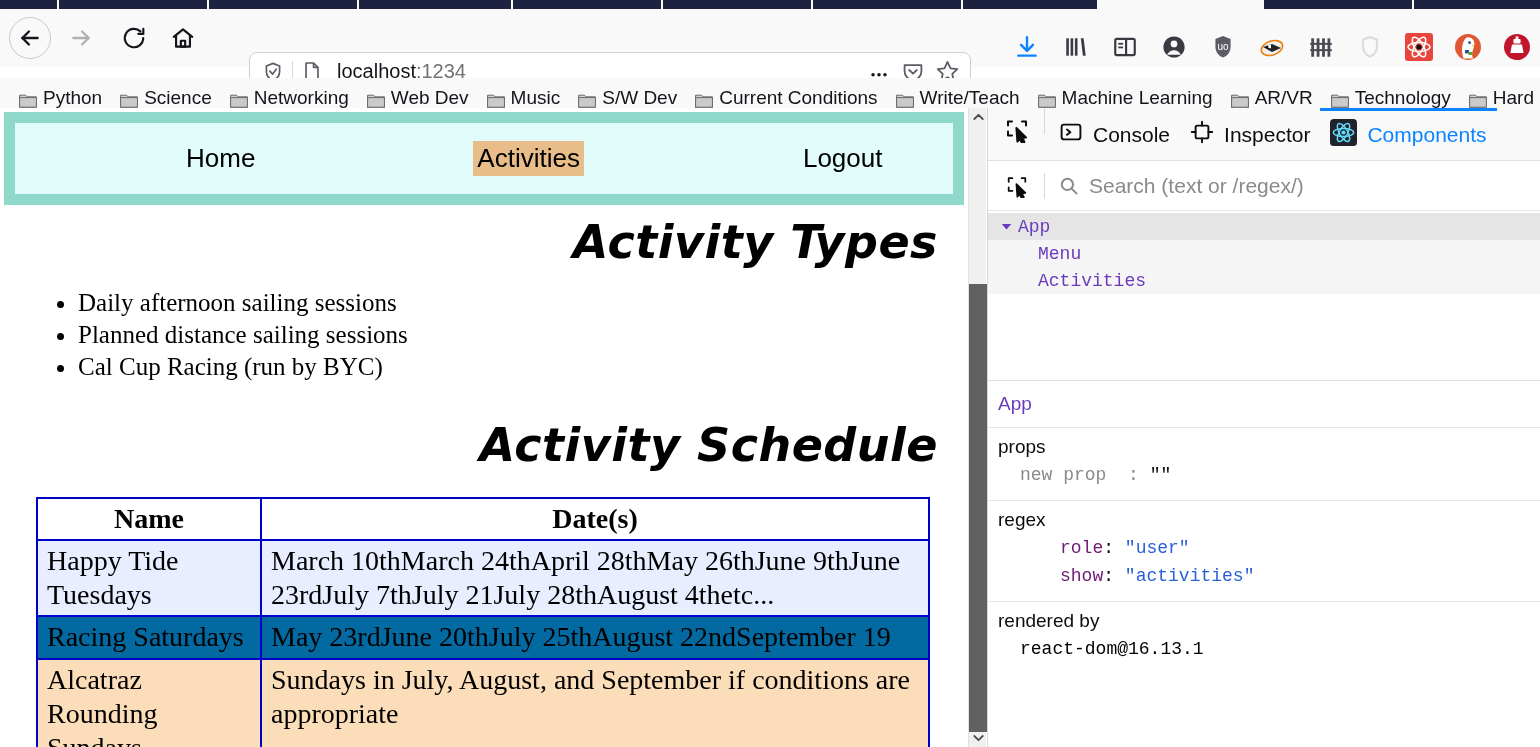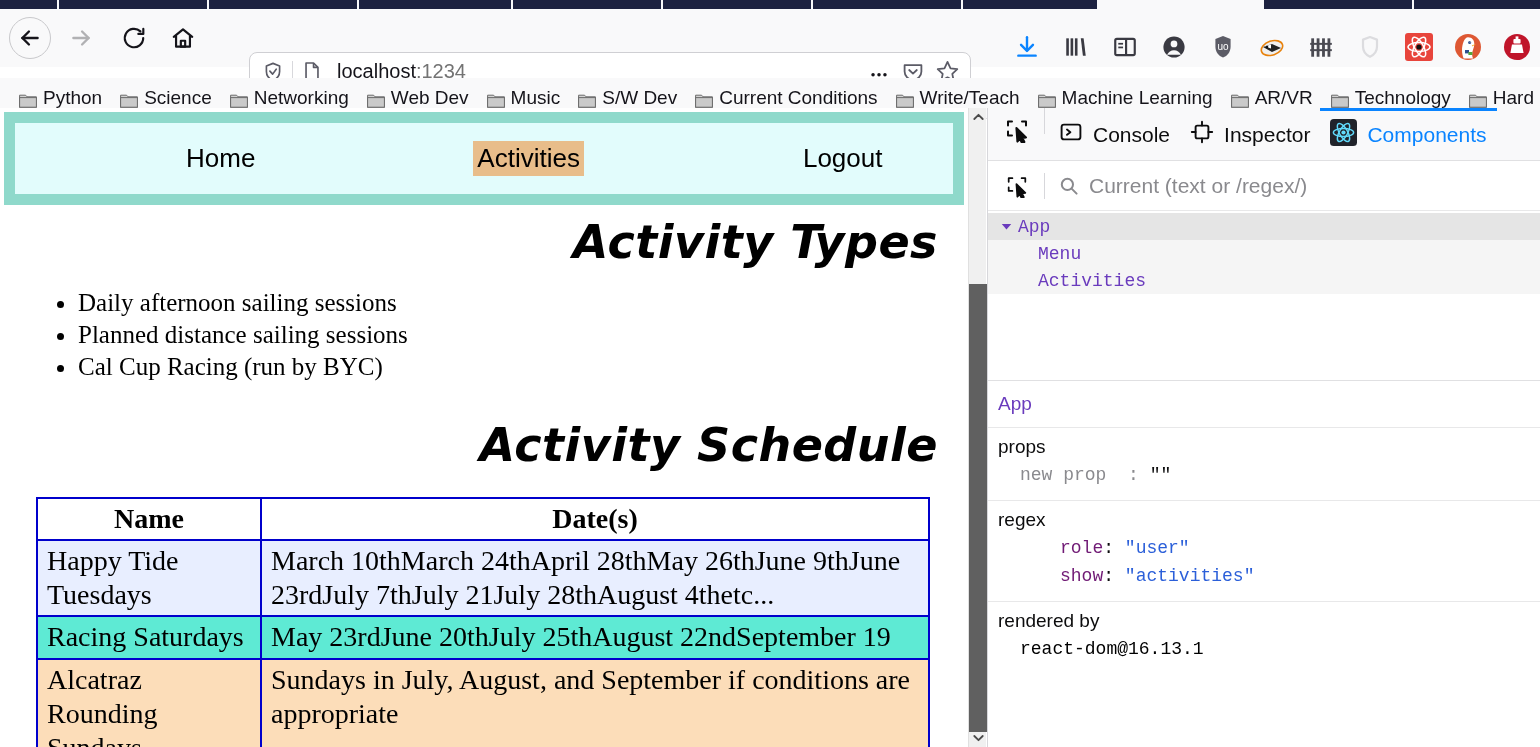--- a/index.html
+++ b/index.html
@@ -144,21 +144,21 @@
     border: 2px solid #0000cc;
     font-size: 28px;
     color: #000;
     padding: 3px 9px;
     vertical-align: top;
     line-height: 1.22;
   }
   table.sched th { text-align: center; font-weight: bold; background:#fff; }
   table.sched col.c1 { width: 224px; }
   table.sched tr.r0 td { background: #e8eeff; }
-  table.sched tr.r1 td { background: #5eead4; margin-left: 24px; }
+  table.sched tr.r1 td { background: #0369a1; margin-left: 24px; }
   table.sched tr.r2 td { background: #fcddb9; }
 
   
   .pg-scroll {
     position: absolute; left: 968px; top: 108px;
     width: 18px; height: 639px;
     background: #f0f0f0;
     border-left: 1px solid #e0e0e0;
   }
   .pg-scroll .arw {
@@ -667,21 +667,21 @@
           <path d="M12.4 11 22 20.4l-3.6.6 2 4-2.4 1.1-2-4.1-2.6 2.6z" fill="#0c0c0d"></path>
         </svg>
       </div>
       <div class="dt-vsep"></div>
       <span style="margin-left:10px;display:flex;">
         <svg width="20" height="20" viewBox="0 0 20 20" fill="none" stroke="#8a8a8e" stroke-width="2" stroke-linecap="round">
           <circle cx="8.4" cy="8.4" r="5.6"></circle>
             <line x1="12.6" y1="12.6" x2="17.6" y2="17.6"></line>
         </svg>
       </span>
-      <span class="ph">Current (text or /regex/)</span>
+      <span class="ph">Search (text or /regex/)</span>
     </div>
 
     <div class="tree">
       <div class="tree-row sel">
         <span class="caret">
           <svg width="11" height="9" viewBox="0 0 11 9" fill="#6a3bbd">
               <polygon points="0.8,2 10.2,2 5.5,7.4"></polygon>
             </svg>
         </span>
         <span>App</span>

